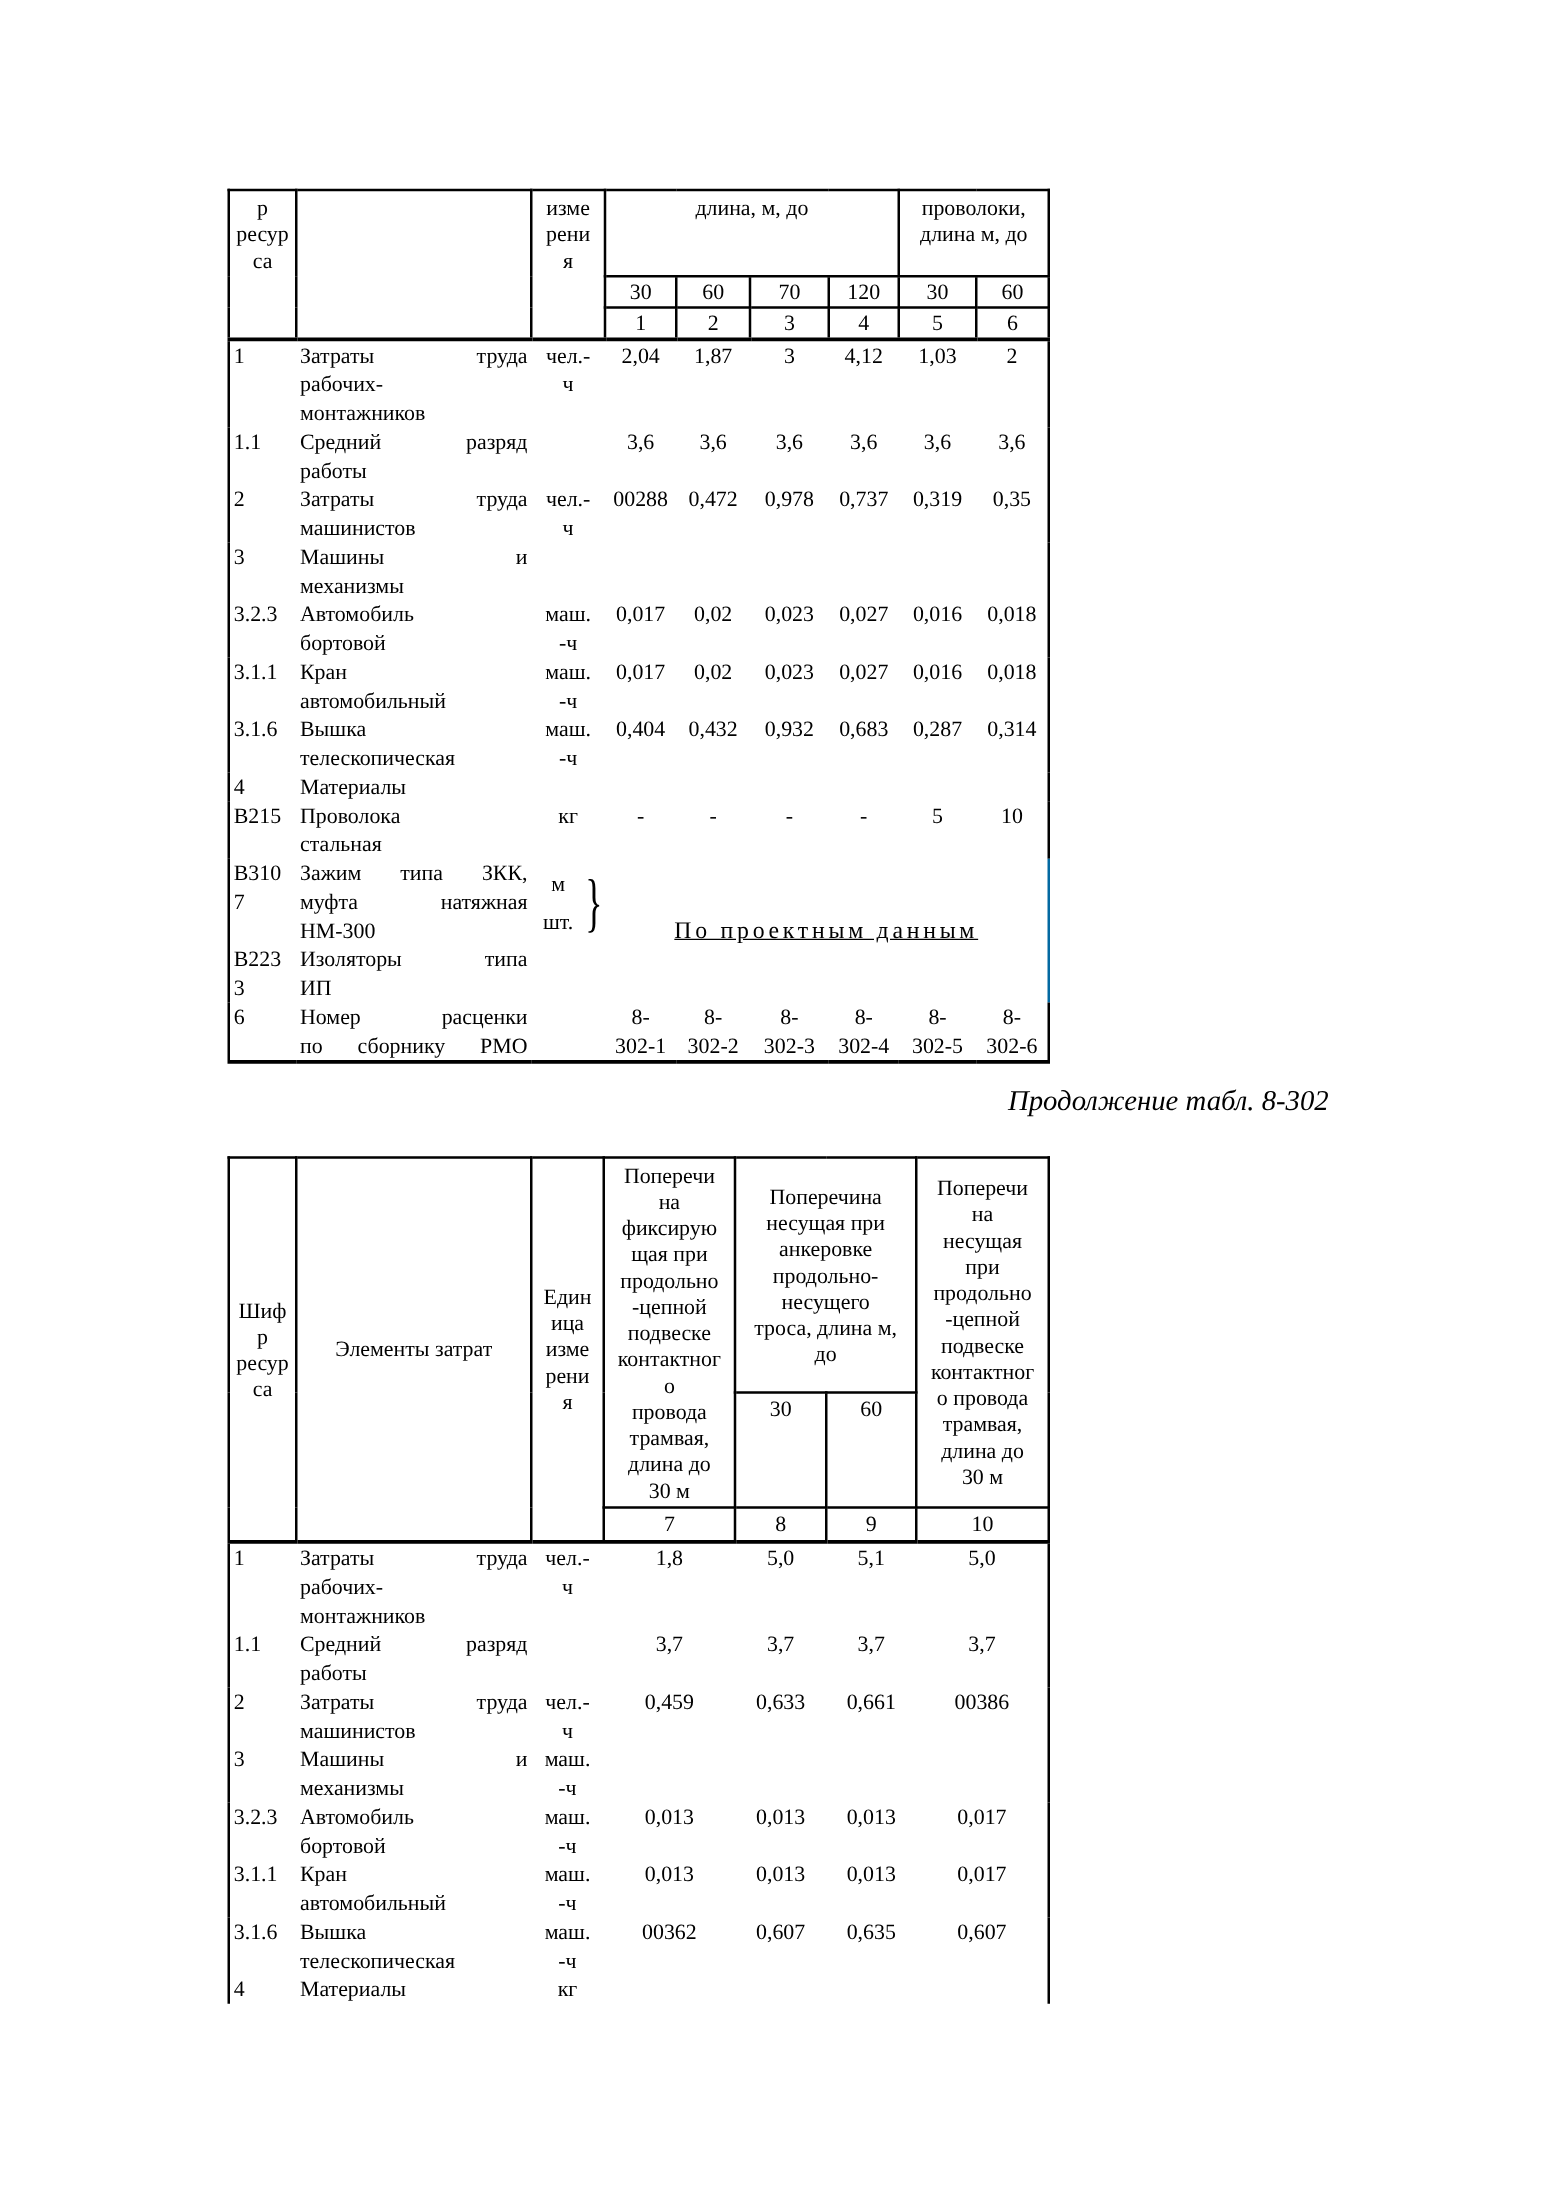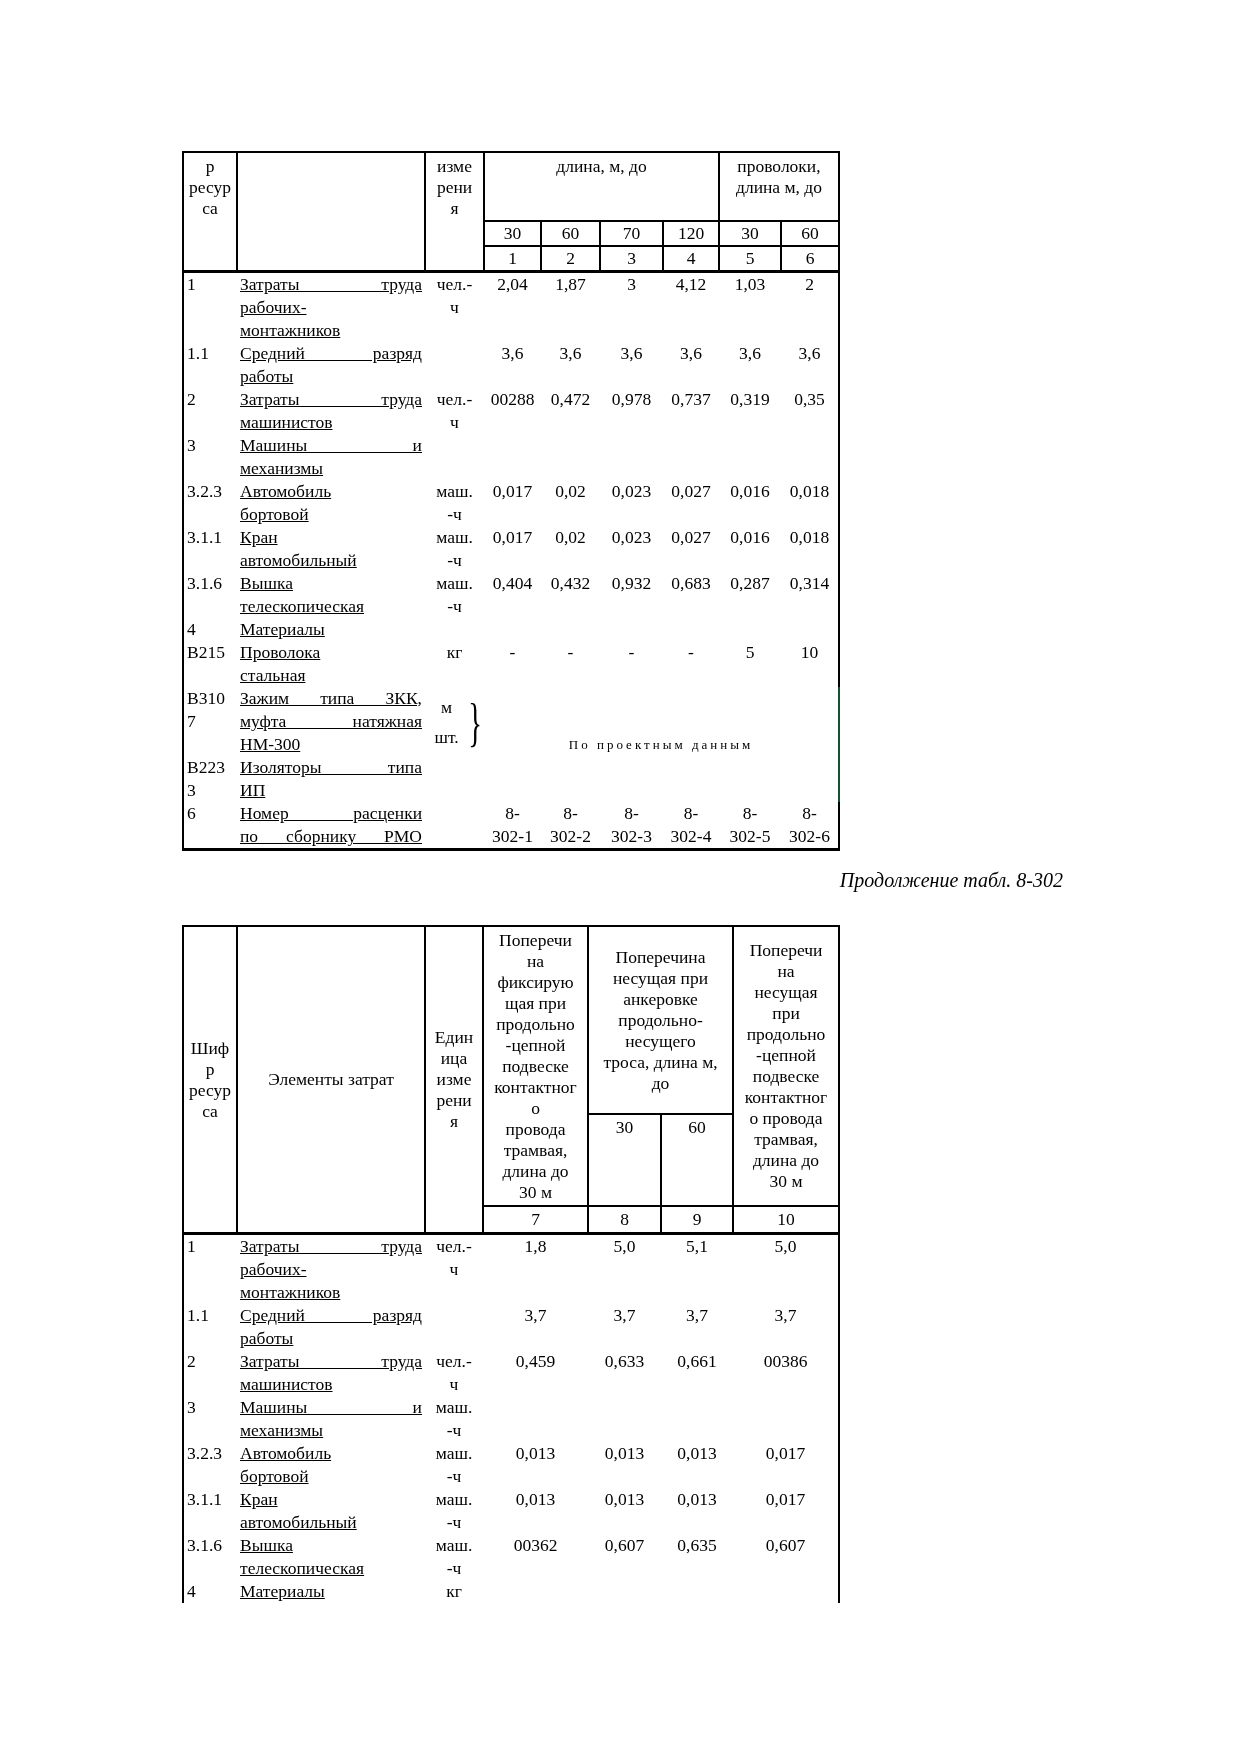--- a/index.html
+++ b/index.html
@@ -25,41 +25,41 @@
   #t2 thead tr.hr1 th{height:184px;}
   #t2 thead tr.hr2 th{height:87px;vertical-align:top;padding-top:2px;}
   #t2 thead tr.hr3 th{height:23px;}
   .tbl tbody td{
     border:none;padding:0 3px;font-size:17.5px;line-height:23px;
     vertical-align:top;
   }
   .tbl tbody tr:first-child td{border-top:3px solid #000;}
   #t1 tbody tr:last-child td{border-bottom:3px solid #000;}
   .tbl td.code{border-left:2px solid #000;white-space:pre-line;}
-  .tbl td.name{text-align:justify;text-align-last:justify;white-space:pre-line;text-decoration:underline;}
+  .tbl td.name{text-align:justify;text-align-last:justify;white-space:pre-line;}
   .tbl td.unit{text-align:center;white-space:pre-line;}
   .tbl td.val{text-align:center;white-space:pre-line;}
   .tbl td.last{border-right:2px solid #000;}
   .tbl td.span-cell{
-    border-right:2px solid #14532d;text-align:center;vertical-align:middle;
-    letter-spacing:3px;font-size:13px;
+    border-right:2px solid #0369a1;text-align:center;vertical-align:middle;
+    letter-spacing:3px;font-size:19px;text-decoration:underline;
   }
   td.brace-cell{position:relative;}
   .unit-lines{
     display:inline-block;white-space:pre-line;line-height:30px;
     padding-top:5px;margin-right:16px;
   }
   .brace{
     position:absolute;right:2px;top:10px;
     font-size:52px;line-height:52px;font-weight:400;
     transform:scaleX(0.55);transform-origin:right center;
   }
   .caption{
     position:absolute;top:869px;left:182px;width:881px;
-    text-align:right;font-style:italic;font-size:20px;line-height:23px;
+    text-align:right;font-style:italic;font-size:23px;line-height:23px;
   }
 </style>
 </head>
 <body>
 
 <table class="tbl" id="t1">
   <colgroup>
     <col style="width:54px">
       <col style="width:188px">
       <col style="width:59px">

